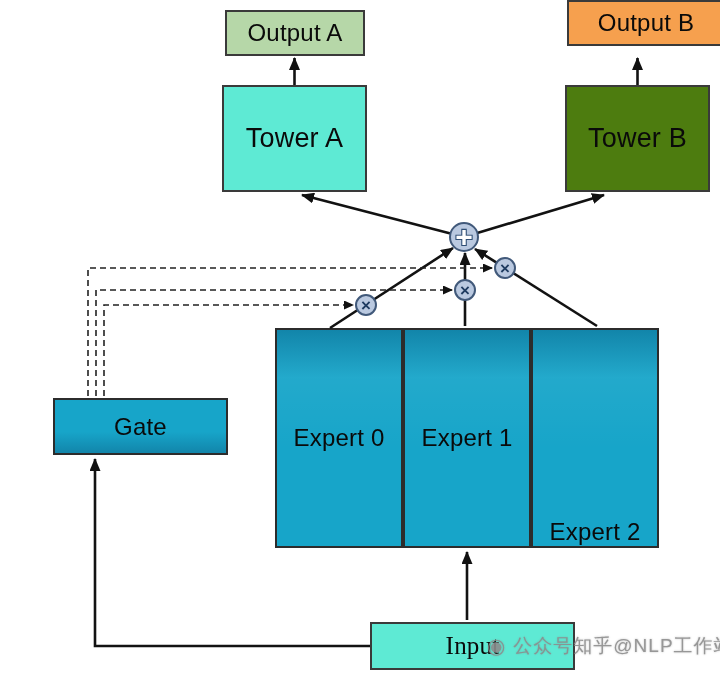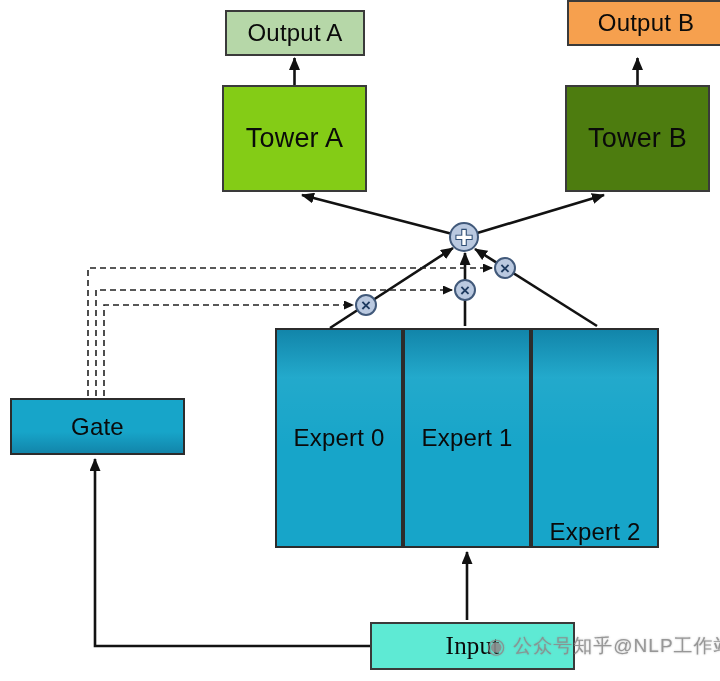--- a/index.html
+++ b/index.html
@@ -92,41 +92,41 @@
 <div class="stage">
 
   <div class="box n-output-a" style="background-color: rgb(182, 215, 168); border-color: rgb(58, 58, 58);">
     <span>Output A</span>
   </div>
 
   <div class="box n-output-b" style="background-color: rgb(246, 160, 78); border-color: rgb(58, 58, 58);">
     <span>Output B</span>
   </div>
 
-  <div class="box n-tower-a" style="background-color: #84cc16; border-color: rgb(58, 58, 58);">
+  <div class="box n-tower-a" style="background-color: #5eead4; border-color: rgb(58, 58, 58);">
     <span>Tower A</span>
   </div>
 
   <div class="box n-tower-b" style="background-color: #4d7c0f; border-color: rgb(58, 58, 58);">
     <span>Tower B</span>
   </div>
 
   <div class="box n-expert n-expert-0" style="background-color: rgb(23, 165, 201); border-color: rgb(44, 44, 44);">
     <span>Expert 0</span>
   </div>
 
   <div class="box n-expert n-expert-1" style="background-color: rgb(23, 165, 201); border-color: rgb(44, 44, 44);">
     <span>Expert 1</span>
   </div>
 
   <div class="box n-expert n-expert-2" style="background-color: rgb(23, 165, 201); border-color: rgb(44, 44, 44);">
     <span>Expert 2</span>
   </div>
 
-  <div class="box n-gate" style="background-color: rgb(23, 165, 201); border-color: rgb(44, 44, 44);">
+  <div class="box n-gate" style="background-color: rgb(23, 165, 201); border-color: rgb(44, 44, 44); margin-left: 43px;">
     <span>Gate</span>
   </div>
 
   <div class="box n-input" style="background-color: #5eead4; border-color: rgb(58, 58, 58); font-family: Liberation Serif, serif;">
     <span>Input</span>
   </div>
 
   <svg class="overlay" viewBox="0 0 720 681">
     <defs>
       <marker id="ah" markerUnits="userSpaceOnUse" markerWidth="13" markerHeight="11" refX="12" refY="5.5" orient="auto">

